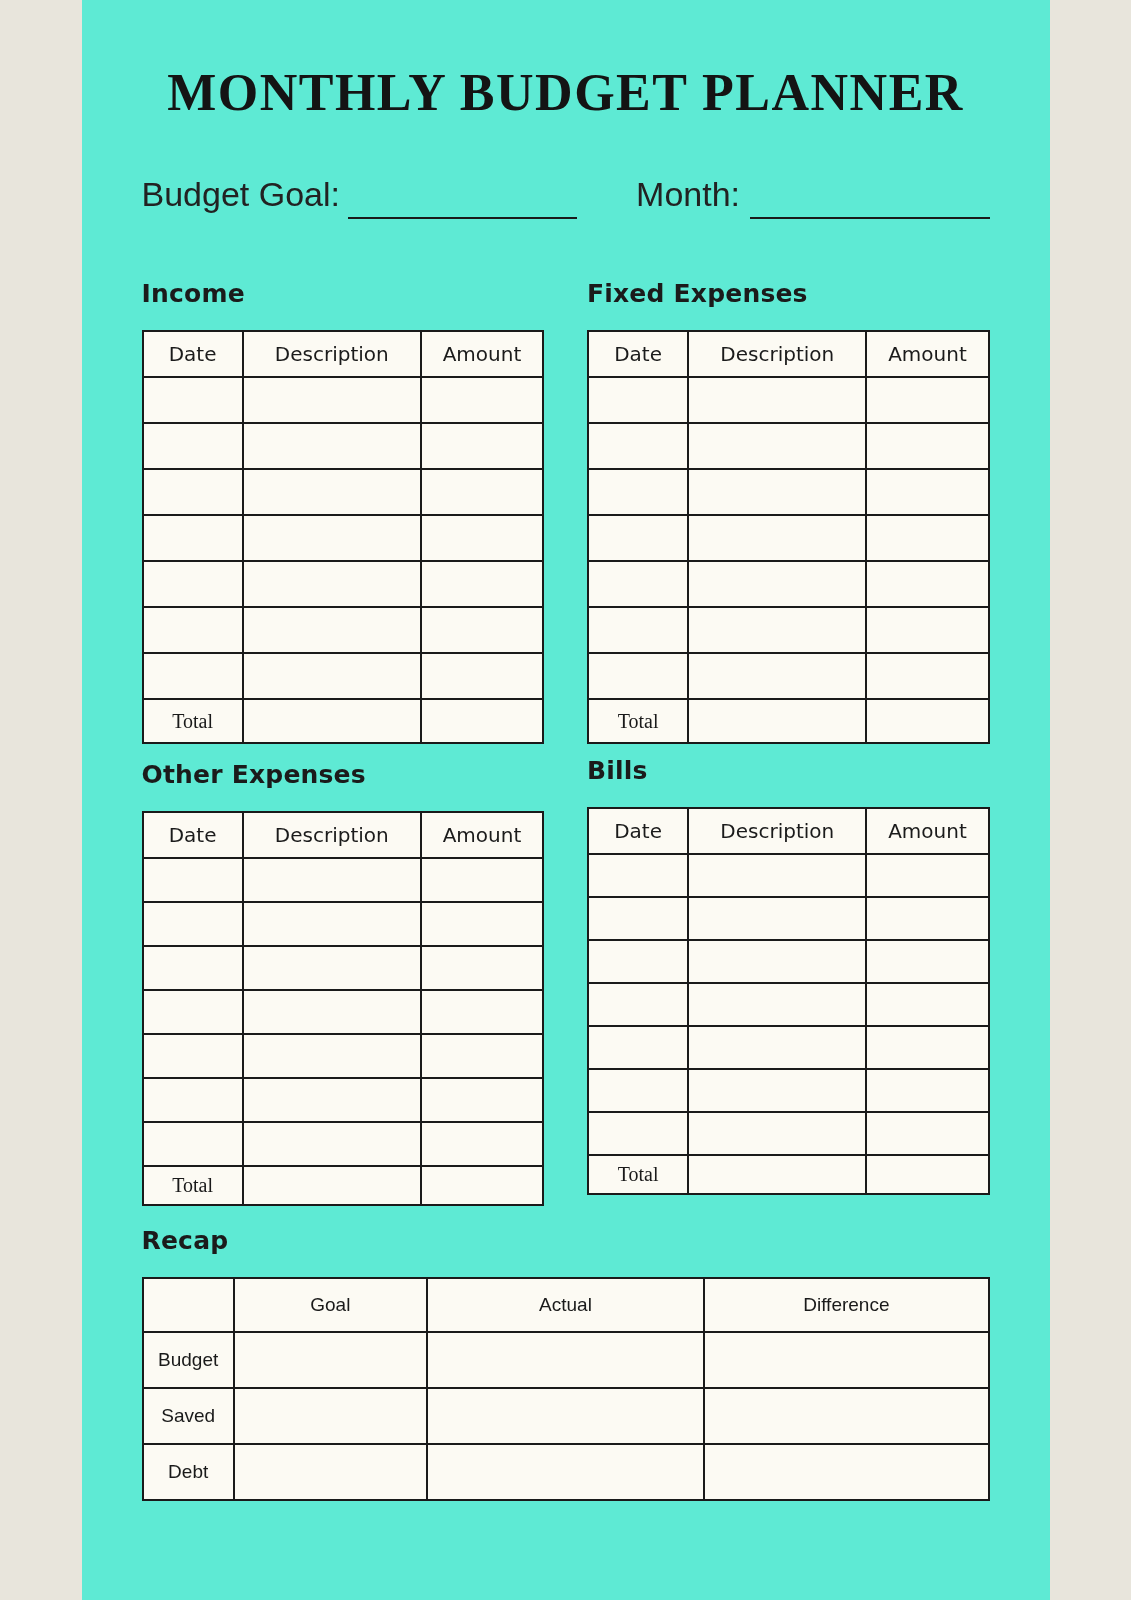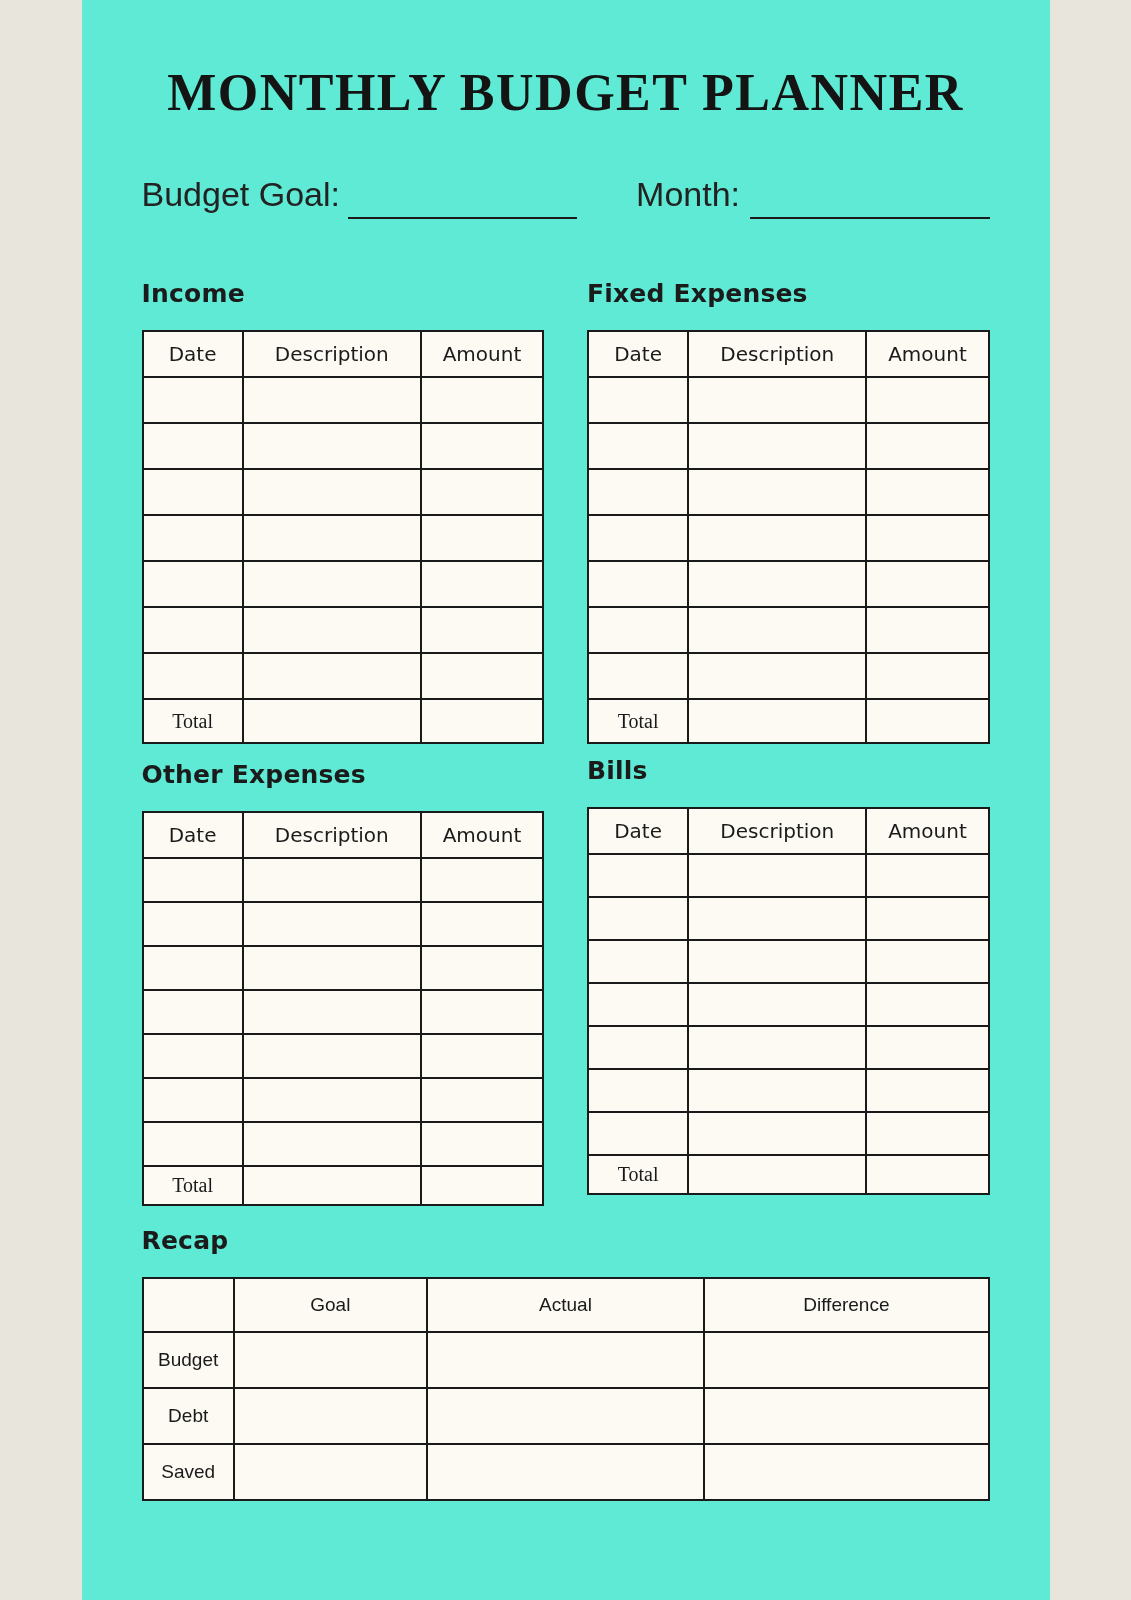--- a/index.html
+++ b/index.html
@@ -346,27 +346,27 @@
         </tr>
       </thead>
       <tbody>
         <tr>
           <td>Budget</td>
           <td></td>
           <td></td>
           <td></td>
         </tr>
         <tr>
-          <td>Debt</td>
+          <td>Saved</td>
           <td></td>
           <td></td>
           <td></td>
         </tr>
         <tr>
-          <td>Saved</td>
+          <td>Debt</td>
           <td></td>
           <td></td>
           <td></td>
         </tr>
       </tbody>
     </table>
   </section>
 
 </div>
 

